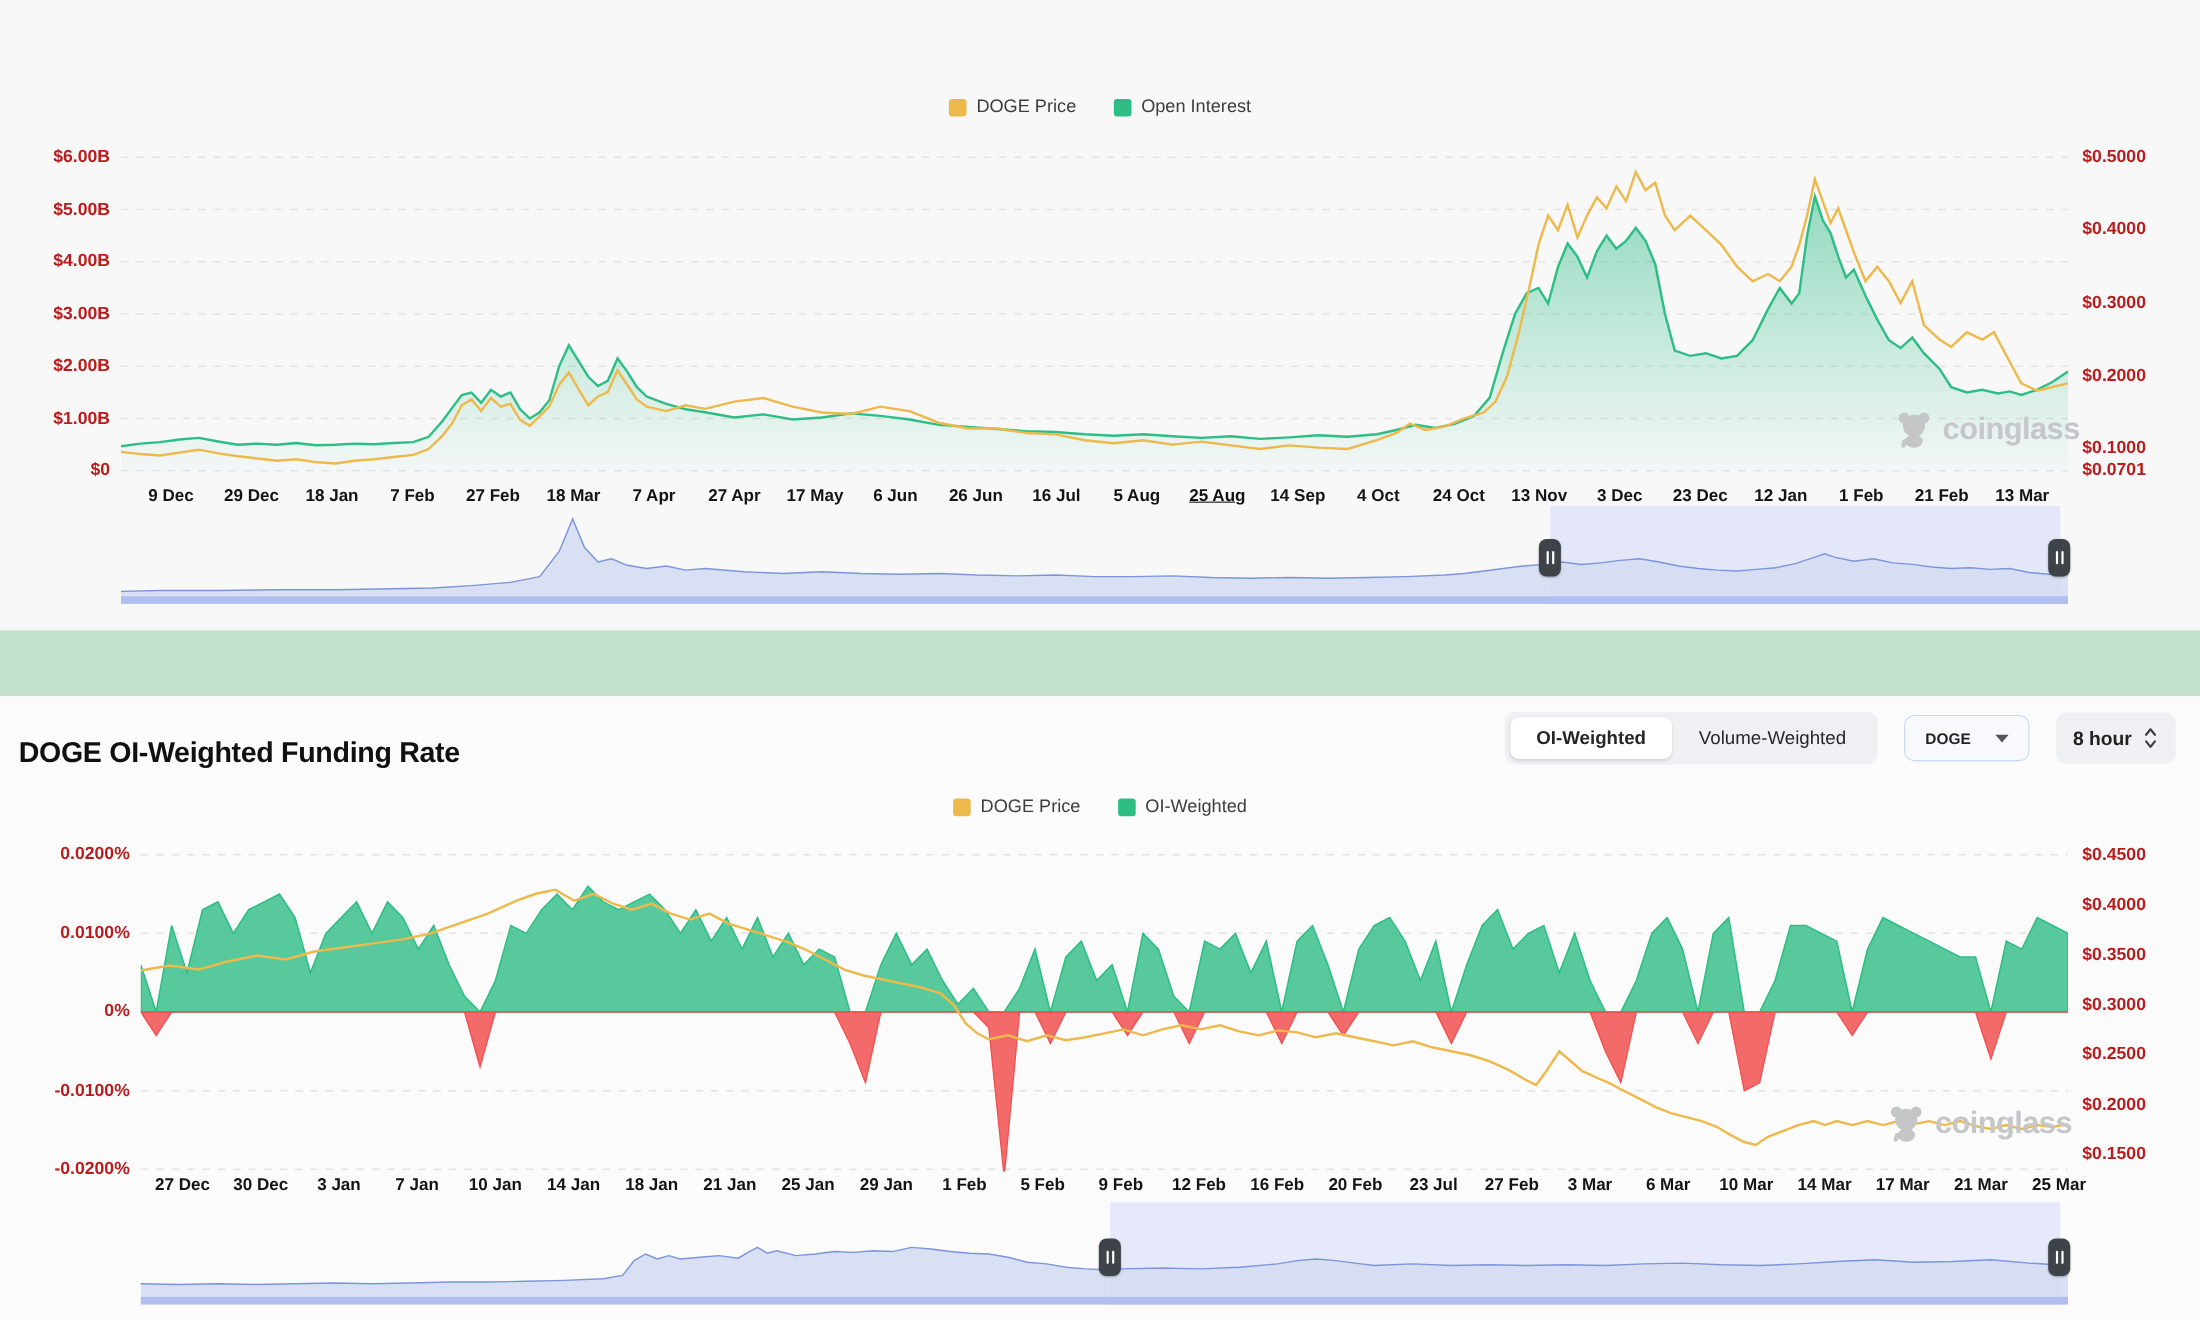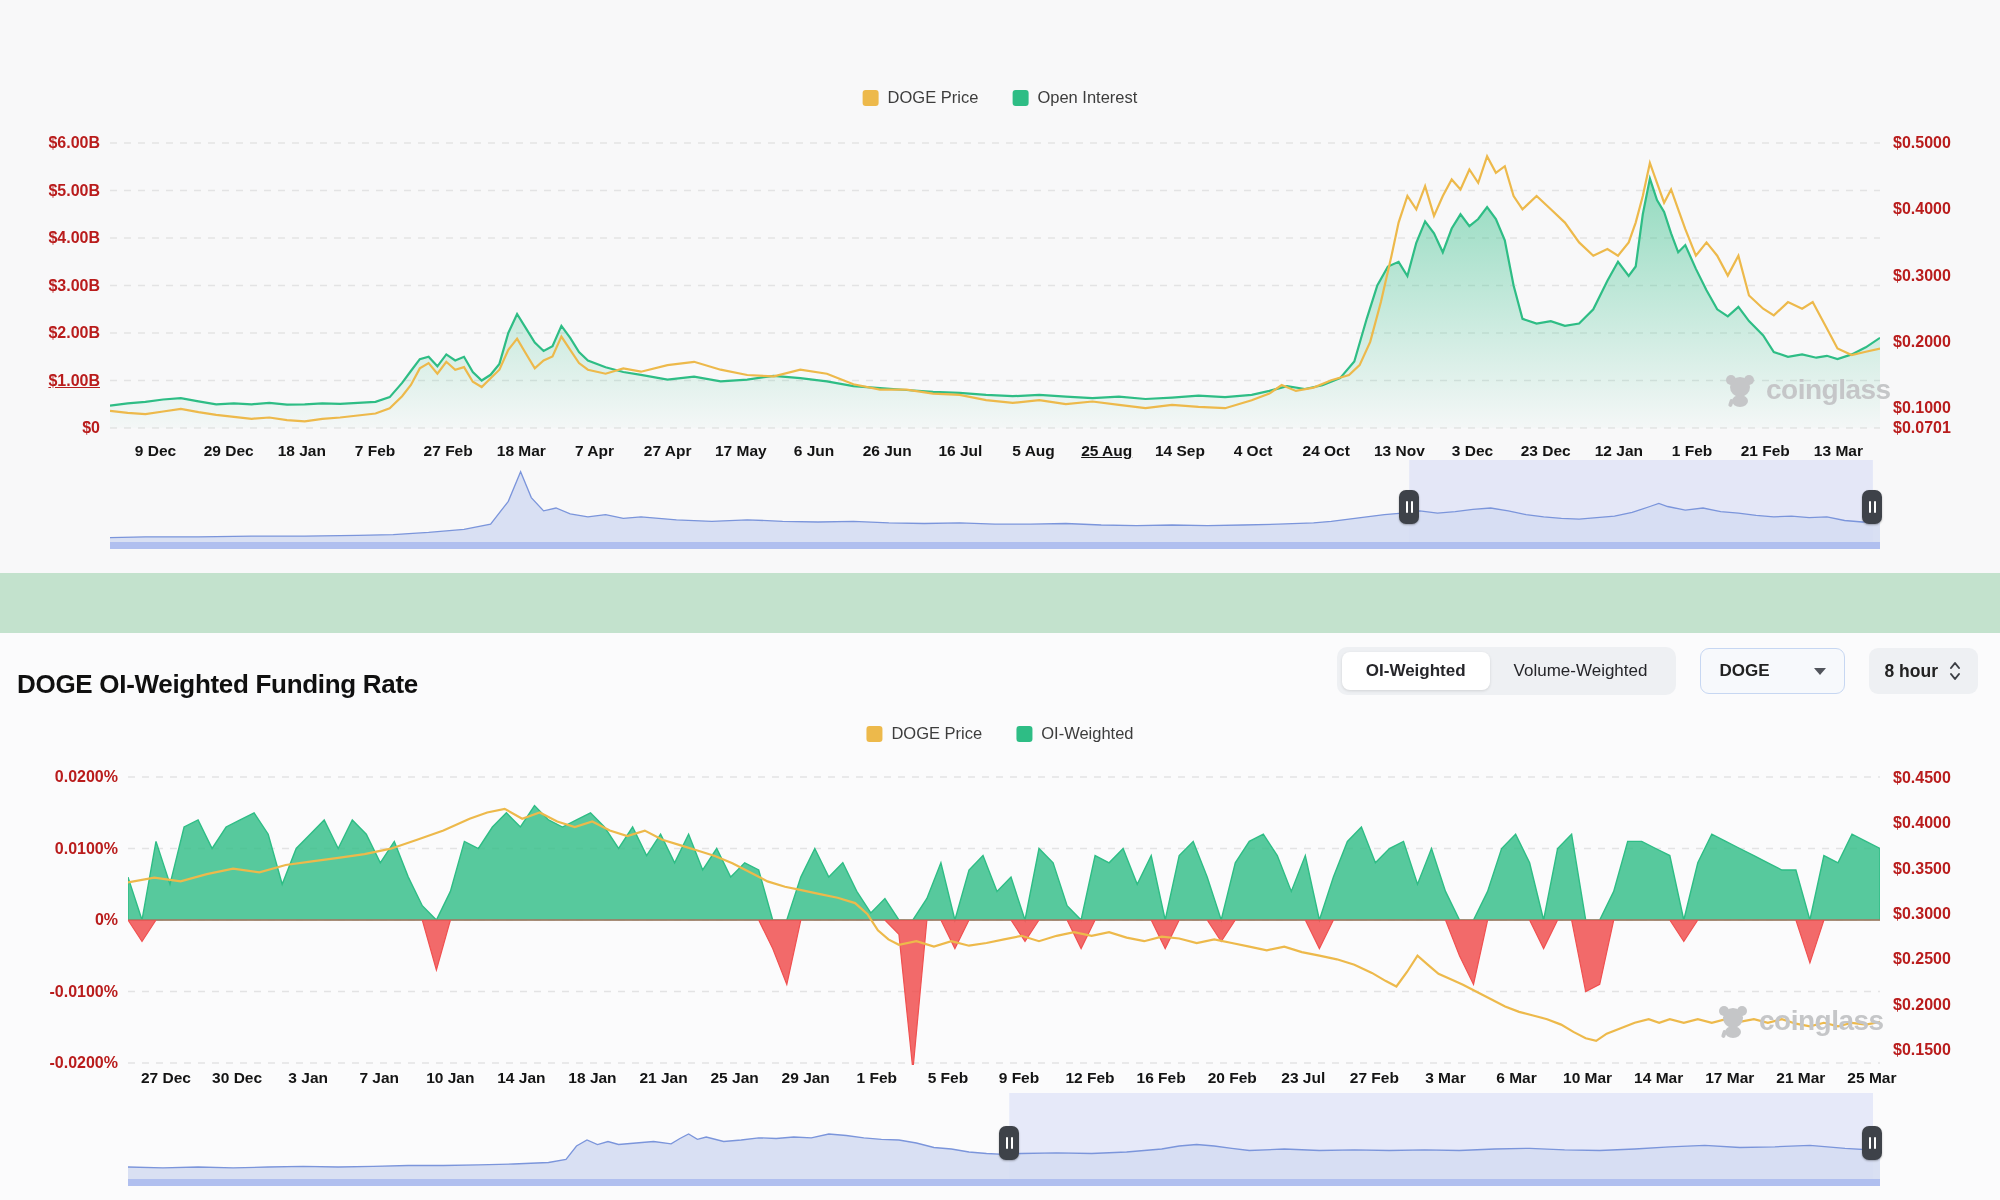--- a/index.html
+++ b/index.html
@@ -23,21 +23,21 @@
   .xlab{position:absolute;width:86px;text-align:center;font-size:15.5px;font-weight:600;color:#141414;line-height:16px;}
   .handle{position:absolute;width:20px;height:34px;background:#3E4249;border-radius:7px;
           display:flex;align-items:center;justify-content:center;gap:3px;box-shadow:0 1px 2px rgba(0,0,0,.3);}
   .handle i{display:block;width:2px;height:12px;background:#fff;border-radius:1px;}
   .watermark{position:absolute;display:flex;align-items:center;gap:9px;color:#C5C6C8;font-weight:700;font-size:28px;letter-spacing:-0.5px;}
   .controls{position:absolute;top:644px;right:22px;display:flex;gap:24px;align-items:center;height:54px;}
   .seg{background:#EEF0F3;border-radius:10px;padding:5px;display:flex;align-items:stretch;height:44px;box-sizing:border-box;height:auto;}
   .seg-btn{padding:9px 24px;font-size:17px;border-radius:8px;color:#26262a;display:flex;align-items:center;cursor:pointer;white-space:nowrap;}
   .seg-btn.active{background:#ffffff;box-shadow:0 1px 3px rgba(0,0,0,0.12);font-weight:700;}
   .select{background:#F7F9FC;border:1.5px solid #C7D7F2;border-radius:9px;display:flex;align-items:center;
-          gap:44px;padding:12px 18px;font-size:17px;font-weight:600;color:#222;cursor:pointer;}
+          gap:22px;padding:12px 18px;font-size:14px;font-weight:600;color:#222;cursor:pointer;}
   .caret{width:0;height:0;border-left:6px solid transparent;border-right:6px solid transparent;border-top:7px solid #52555c;}
   .interval{background:#EEF0F3;border-radius:9px;display:flex;align-items:center;gap:10px;
             padding:12px 16px;font-size:17.5px;font-weight:600;color:#222;cursor:pointer;}
 </style>
 </head>
 <body>
 
 <div id="page">
   <div class="section-top"></div>
   <div class="divider"></div>
@@ -95,21 +95,21 @@
         <div class="swatch" style="background: rgb(46, 189, 133);"></div>
         <div class="">Open Interest</div>
       </div>
     </div>
   <div id="labels1">
       <div class="axis-label axis-left" style="left: 4px; top: 135px;">$6.00B</div>
       <div class="axis-label axis-left" style="left: 4px; top: 182.5px;">$5.00B</div>
       <div class="axis-label axis-left" style="left: 4px; top: 230px;">$4.00B</div>
       <div class="axis-label axis-left" style="left: 4px; top: 277.5px;">$3.00B</div>
       <div class="axis-label axis-left" style="left: 4px; top: 325px;">$2.00B</div>
-      <div class="axis-label axis-left" style="left: 4px; top: 372.5px; text-decoration: underline;">$1.00B</div>
+      <div class="axis-label axis-left" style="left: 4px; top: 372.5px;">$1.00B</div>
       <div class="axis-label axis-left" style="left: 4px; top: 420px;">$0</div>
       <div class="axis-label axis-right" style="left: 1893px; top: 135px;">$0.5000</div>
       <div class="axis-label axis-right" style="left: 1893px; top: 201.294px;">$0.4000</div>
       <div class="axis-label axis-right" style="left: 1893px; top: 267.589px;">$0.3000</div>
       <div class="axis-label axis-right" style="left: 1893px; top: 333.883px;">$0.2000</div>
       <div class="axis-label axis-right" style="left: 1893px; top: 400.178px;">$0.1000</div>
       <div class="axis-label axis-right" style="left: 1893px; top: 420px;">$0.0701</div>
       <div class="xlab" style="left: 112.5px; top: 443px;">9 Dec</div>
       <div class="xlab" style="left: 185.67px; top: 443px;">29 Dec</div>
       <div class="xlab" style="left: 258.84px; top: 443px;">18 Jan</div>

